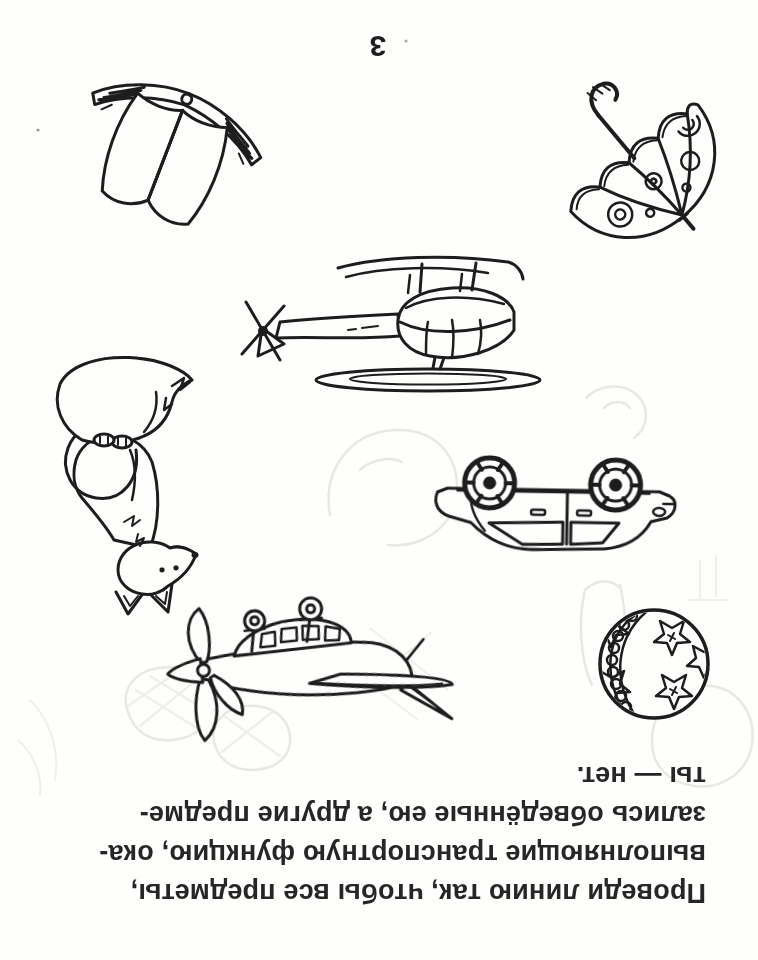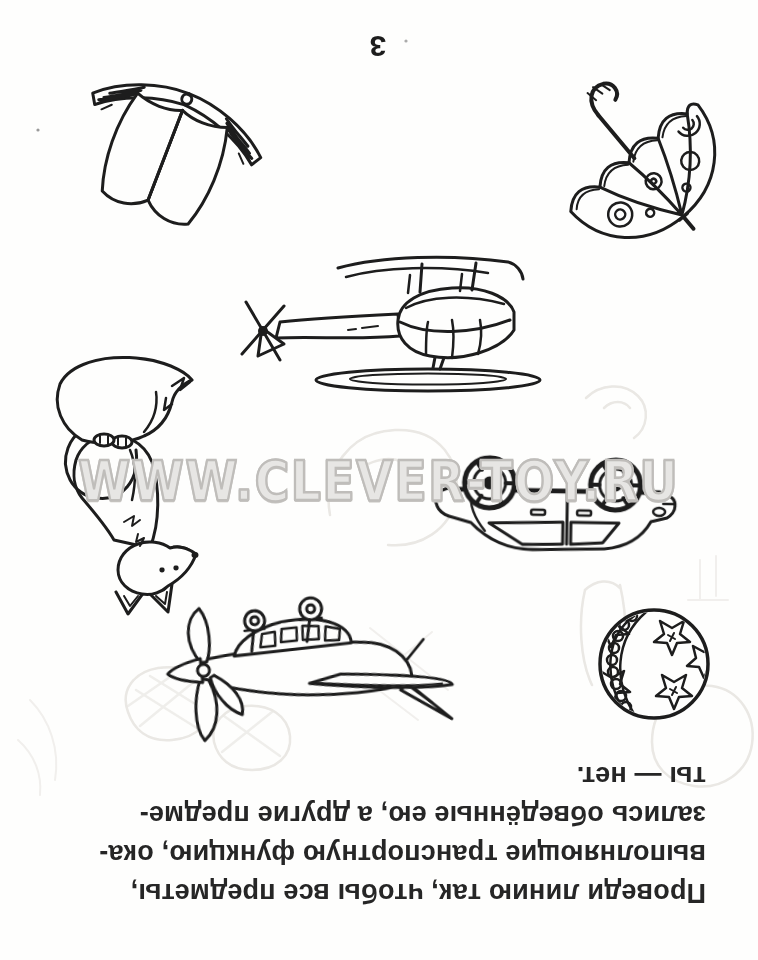--- a/index.html
+++ b/index.html
@@ -219,23 +219,20 @@
           <path d="M42,67 L47,79 L60,80 L50,88 L54,101 L42,94 L30,101 L34,88 L24,80 L37,79 Z"></path>
           <path stroke-width="2" d="M39,83 L46,87 M44,81 L40,89"></path>
           <path d="M10,44 L15,55 L27,56 L18,64 L21,76 L10,70 L-1,76 L2,64 L-7,56 L5,55 Z"></path>
           <path d="M102,17 L107,29 L120,30 L110,38 L114,51 L102,44 L90,51 L94,38 L84,30 L97,29 Z"></path>
           <path d="M103,75 L108,87 L121,88 L111,96 L115,109 L103,102 L91,109 L95,96 L85,88 L98,87 Z"></path>
         </g>
       </g>
     </svg>
   </div>
 
-  <div class="watermark">
-    <span>WWW.CLEVER-TOY.RU</span>
-  </div>
 
   <div class="task">
     <div class="line">Проведи линию так, чтобы все предметы,</div>
     <div class="line">выполняющие транспортную функцию, ока-</div>
     <div class="line">зались обведённые ею, а другие предме-</div>
     <div class="line">ты — нет.</div>
   </div>
 
 </div>
 

